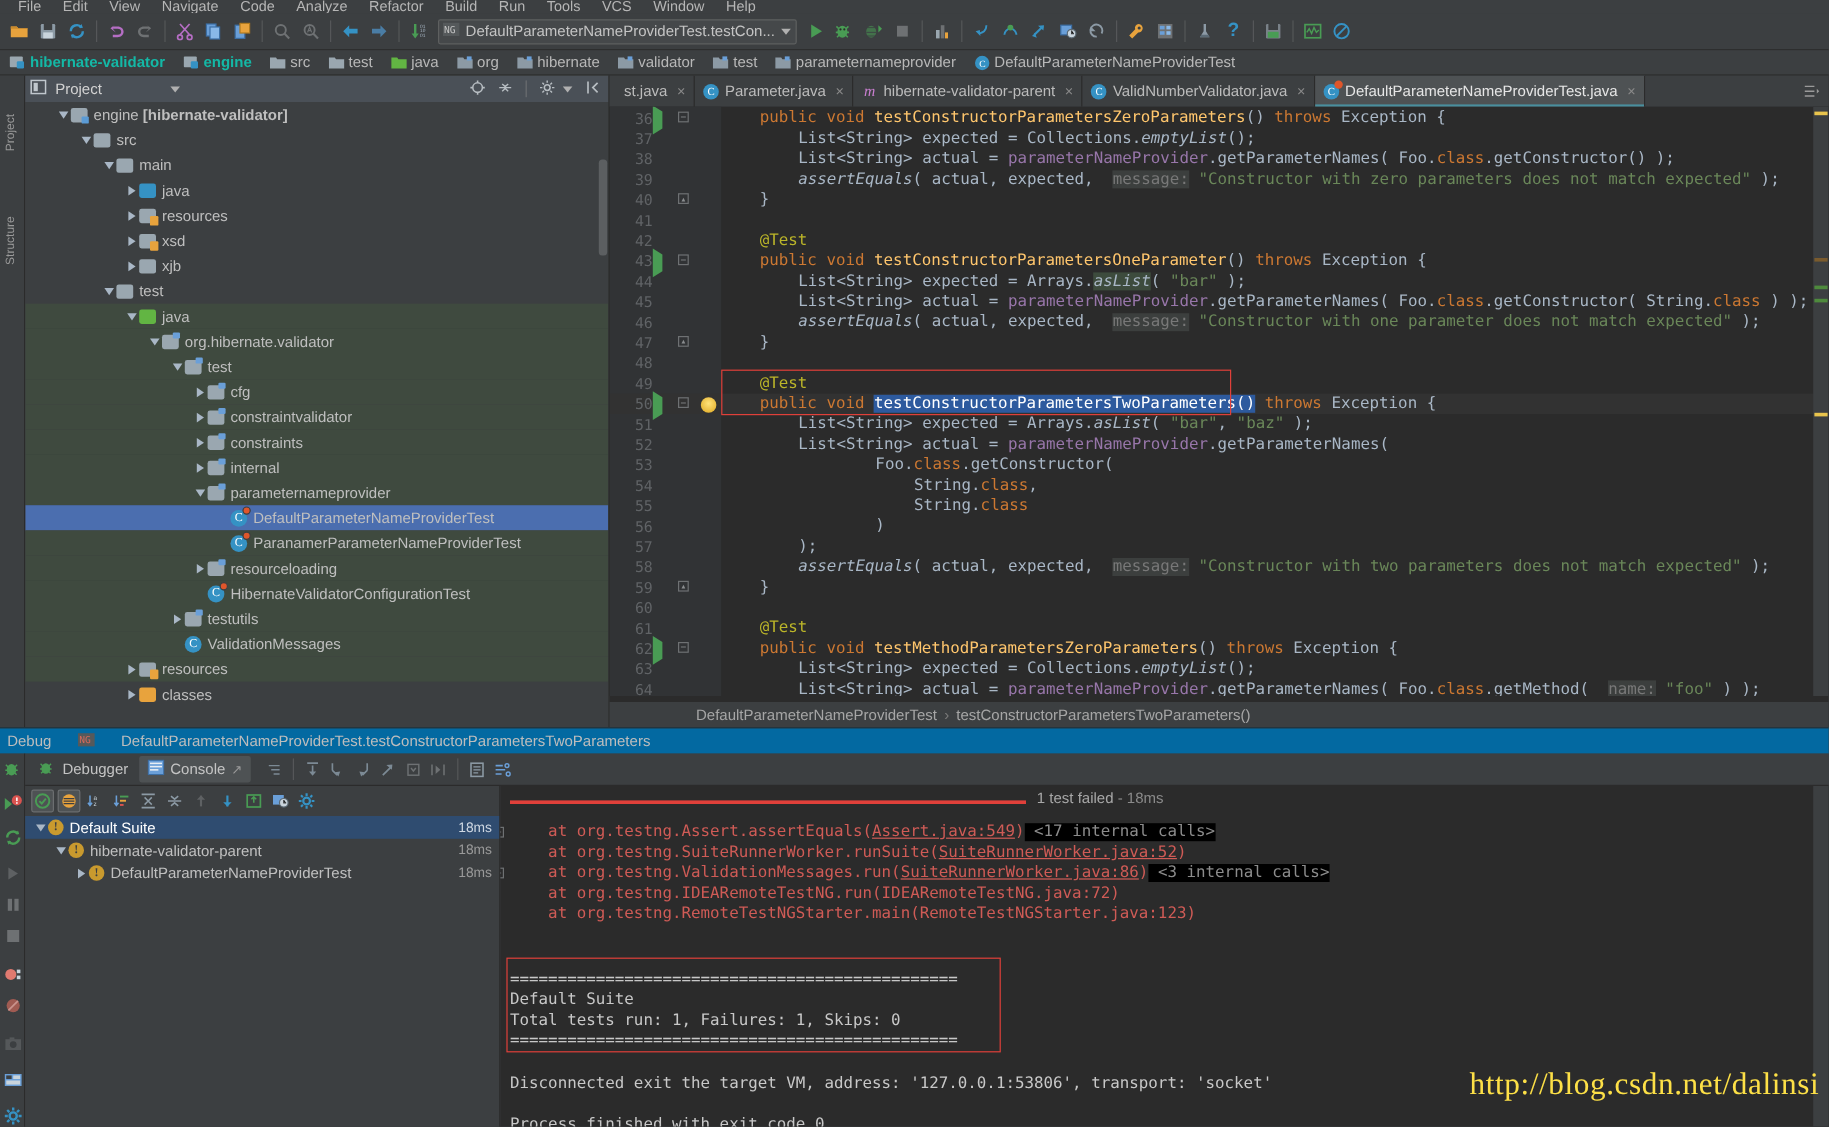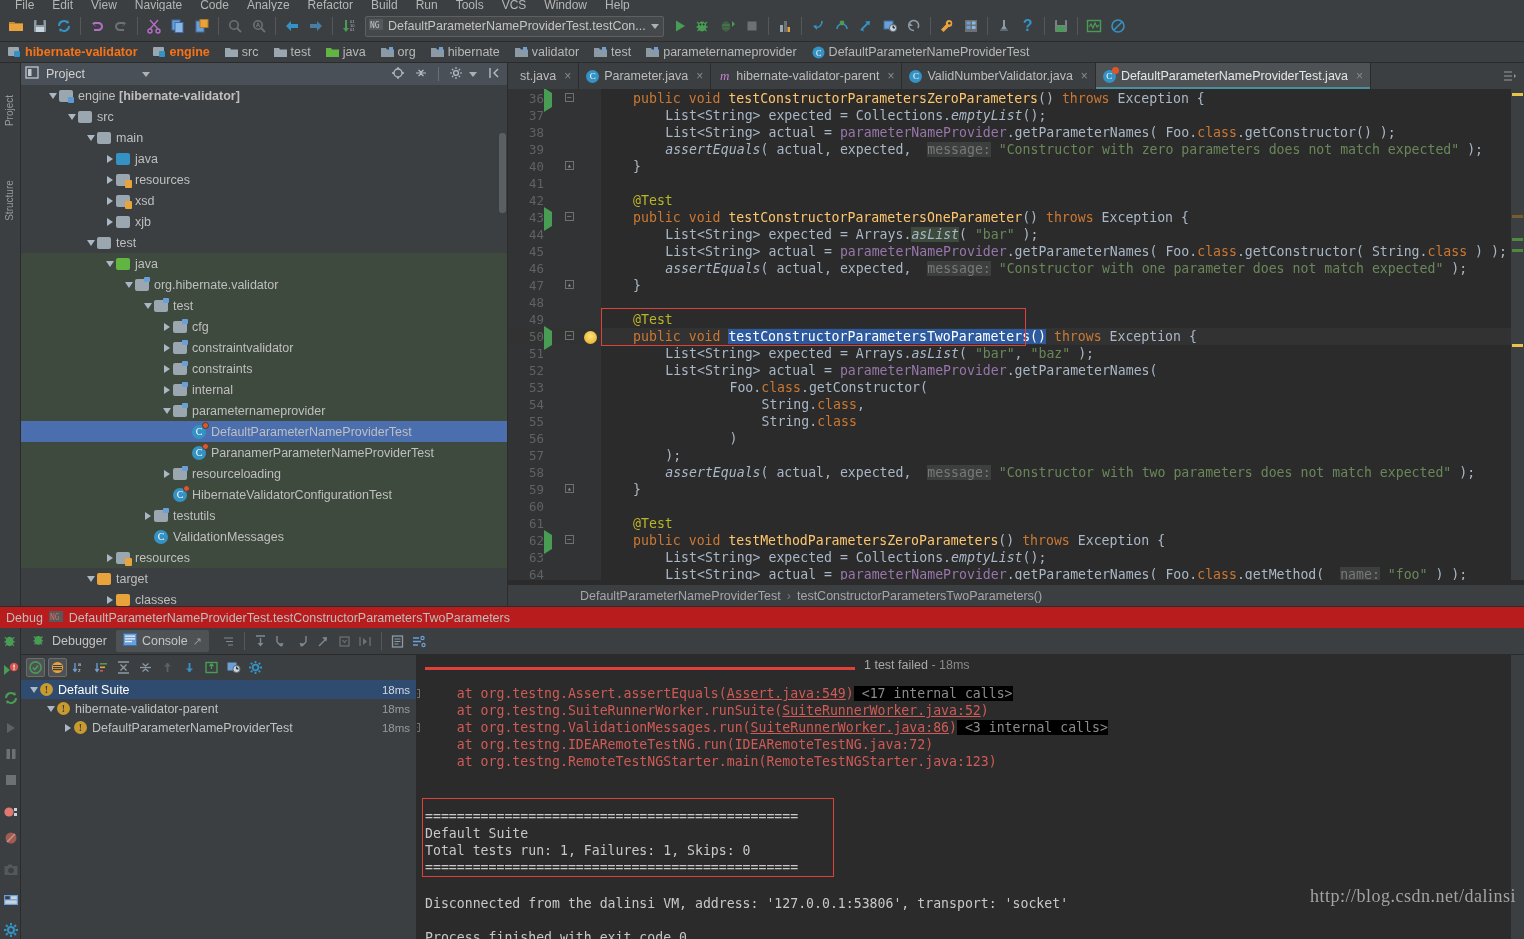--- a/index.html
+++ b/index.html
@@ -26,21 +26,21 @@
   .runcfg .cfgtxt { flex:1; white-space:nowrap; overflow:hidden; }
   .caret-d { width:0;height:0;border-left:4px solid transparent;border-right:4px solid transparent;
     border-top:5px solid #b0b0b0; }
 
   
   .crumbs { position:absolute; left:0; top:42px; width:1524px; height:21px;
     background:#3c3f41; display:flex; align-items:center; font-size:12.5px;
     color:#b8b8b8; padding-left:4px; border-bottom:1px solid #2b2b2b; }
   .crumb { display:flex; align-items:center; gap:4px; padding:0 7px 0 4px; height:21px;
     white-space:nowrap; }
-  .crumb.b { font-weight:bold; color:#f97316; }
+  .crumb.b { font-weight:bold; color:#14b8a6; }
   .crumb::after { content:""; }
 
   
   .lstrip { position:absolute; left:0; top:63px; width:21px; height:543px;
     background:#3c3f41; border-right:1px solid #2b2b2b; }
   .vlabel { position:absolute; left:-17px; width:52px; text-align:center;
     transform:rotate(-90deg); font-size:10px; color:#9a9a9a; white-space:nowrap; }
 
   
   .proj { position:absolute; left:21px; top:63px; width:487px; height:543px;
@@ -113,21 +113,21 @@
   .playg { width:0;height:0;border-top:5px solid transparent;border-bottom:5px solid transparent;
     border-left:8px solid #499c54; }
   .foldbox { width:9px;height:9px;border:1px solid #6e7173; display:flex;
     align-items:center; justify-content:center; color:#8a8d8f; font-size:8px; line-height:8px;}
 
   .edcrumb { position:absolute; left:0; bottom:0; width:100%; height:21px; background:#3c3f41;
     display:flex; align-items:center; gap:6px; padding-left:72px; font-size:12.5px; color:#a6a6a6; }
 
   
   .dbgtitle { position:absolute; left:0; top:606px; width:1524px; height:22px;
-    background:#b91c1c; display:flex; align-items:center; gap:6px; padding-left:6px;
+    background:#0369a1; display:flex; align-items:center; gap:22px; padding-left:6px;
     font-size:12.5px; color:#bdbdbd; border-top:1px solid #2b2b2b; }
   .dbgtabs { position:absolute; left:21px; top:628px; width:1503px; height:27px;
     background:#3c3f41; display:flex; align-items:center; gap:2px; padding-left:4px;
     border-bottom:1px solid #2b2b2b; font-size:12.5px; }
   .dtab { display:flex; align-items:center; gap:5px; padding:3px 7px; color:#c4c4c4;
     border-radius:2px; }
   .dtab.active { background:#4e5254; }
   .dstrip { position:absolute; left:0; top:628px; width:21px; height:311px; background:#3c3f41;
     border-right:1px solid #2b2b2b; }
   .dsicon { position:absolute; left:3px; width:16px; height:16px; }
@@ -152,21 +152,21 @@
   .cbar { position:absolute; left:8px; top:12px; height:3px; width:430px; background:#e0403a; }
   .cbartxt { position:absolute; left:447px; top:3px; font-size:12.5px; color:#a8a8a8;
     font-family:"Liberation Sans", sans-serif;}
   .cbartxt .dim { color:#8a8a8a; }
   .crow { position:absolute; left:8px; white-space:pre; line-height:17px; color:#cf5b56; }
   .crow a { color:#cf5b56; text-decoration:underline; }
   .cdim { color:#8c8c8c; background:#000000; }
   .cwhite { color:#c8c8c8; }
   .cfold { position:absolute; left:-4px; width:9px; height:9px; border:1px solid #6e7173;
     color:#8a8d8f; font-size:8px; line-height:7px; text-align:center; }
-  .watermark { position:absolute; right:8px; bottom:32px; font-size:18px; color:#a3a3a3;
+  .watermark { position:absolute; right:8px; bottom:20px; font-size:26px; color:#fde047;
     font-family:"Liberation Serif", serif; letter-spacing:0.5px; }
   .fscroll { position:absolute; right:0; top:0; width:13px; height:100%; background:#3c3f41; }
 </style>
 </head>
 <body>
 
 <div id="app">
 
   <div class="menubar" id="menubar">
       <span>File</span>
@@ -743,29 +743,20 @@
           <span>ValidationMessages</span>
         </div>
         <div class="trow green" style="padding-left: 82px;">
           <span class="arrow">
             <i class="ar-r"></i>
           </span>
           <span style="display: inline-flex; align-items: center;">
             <span class="fico gray resmark"></span>
           </span>
           <span>resources</span>
-        </div>
-        <div class="trow" style="padding-left: 63px;">
-          <span class="arrow">
-            <i class="ar-d"></i>
-          </span>
-          <span style="display: inline-flex; align-items: center;">
-            <span class="fico orange"></span>
-          </span>
-          <span>target</span>
         </div>
         <div class="trow" style="padding-left: 82px;">
           <span class="arrow">
             <i class="ar-r"></i>
           </span>
           <span style="display: inline-flex; align-items: center;">
             <span class="fico orange"></span>
           </span>
           <span>classes</span>
         </div>
@@ -1192,20 +1183,20 @@
         <div class="crow" style="top: 47px;"><span>    at org.testng.SuiteRunnerWorker.runSuite(</span><a href="#">SuiteRunnerWorker.java:52</a><span>)</span></div>
         <span class="cfold" style="top: 68px; position: absolute; left: -6px;">+</span>
         <div class="crow" style="top: 64px;"><span>    at org.testng.ValidationMessages.run(</span><a href="#">SuiteRunnerWorker.java:86</a><span>)</span><span class="cdim"> &lt;3 internal calls&gt;</span></div>
         <div class="crow" style="top: 81px;"><span>    at org.testng.IDEARemoteTestNG.run(IDEARemoteTestNG.java:72)</span></div>
         <div class="crow" style="top: 98px;"><span>    at org.testng.RemoteTestNGStarter.main(RemoteTestNGStarter.java:123)</span></div>
         <div class="crow cwhite" style="top: 153px;">===============================================</div>
         <div class="crow cwhite" style="top: 170px;">Default Suite</div>
         <div class="crow cwhite" style="top: 187px;">Total tests run: 1, Failures: 1, Skips: 0</div>
         <div class="crow cwhite" style="top: 204px;">===============================================</div>
         <div class="redbox" style="left: 5px; top: 143px; width: 412px; height: 79px; border-color: rgb(224, 64, 58);"></div>
-        <div class="crow cwhite" style="top: 240px;">Disconnected from the dalinsi VM, address: '127.0.0.1:53806', transport: 'socket'</div>
+        <div class="crow cwhite" style="top: 240px;">Disconnected exit the target VM, address: '127.0.0.1:53806', transport: 'socket'</div>
         <div class="crow cwhite" style="top: 274px;">Process finished with exit code 0</div>
       </div>
     <div class="fscroll"></div>
   </div>
 
   <div class="watermark">http://blog.csdn.net/dalinsi</div>
 </div>
 
 </body></html>

